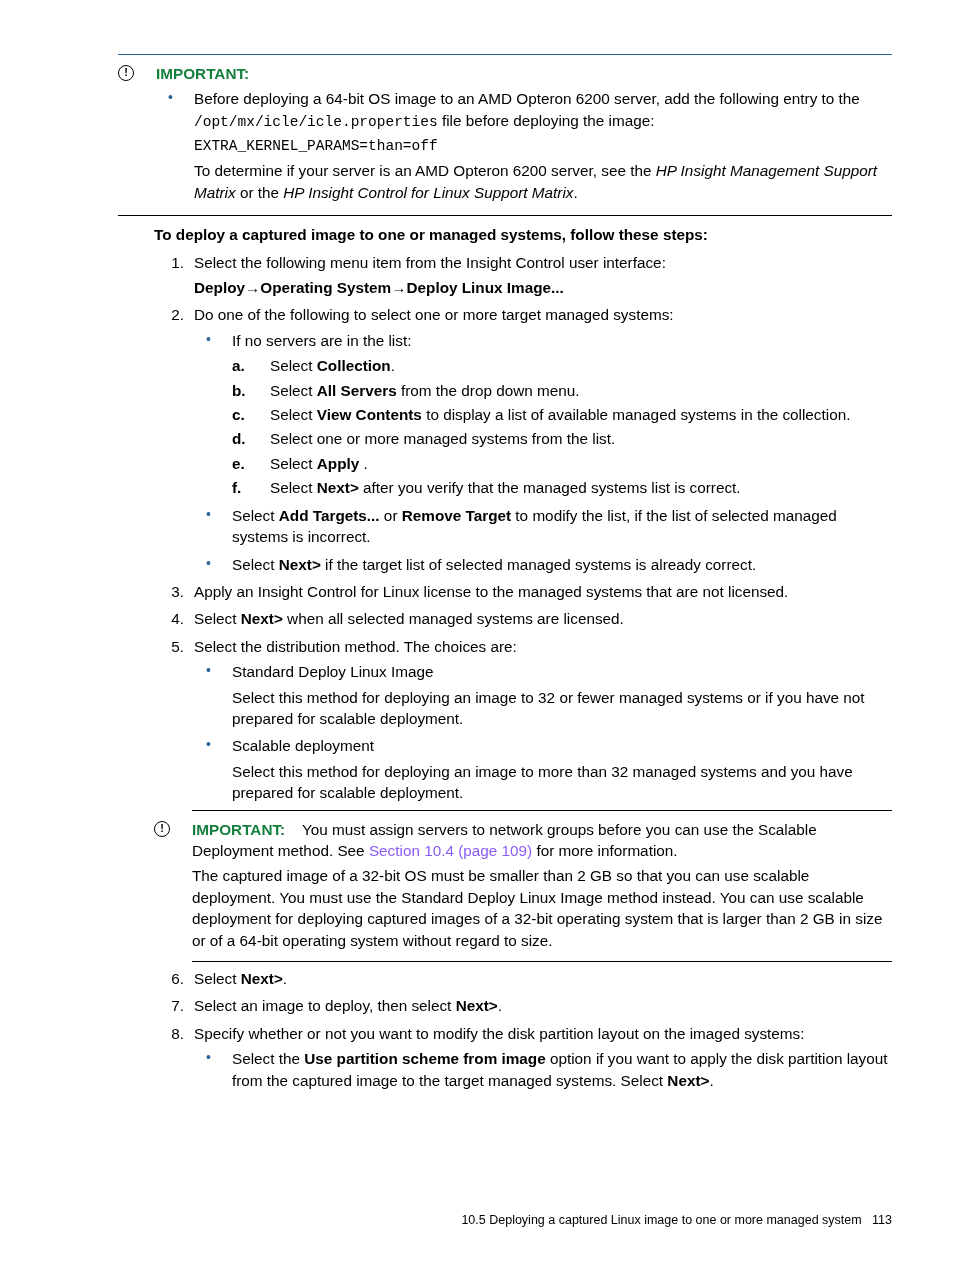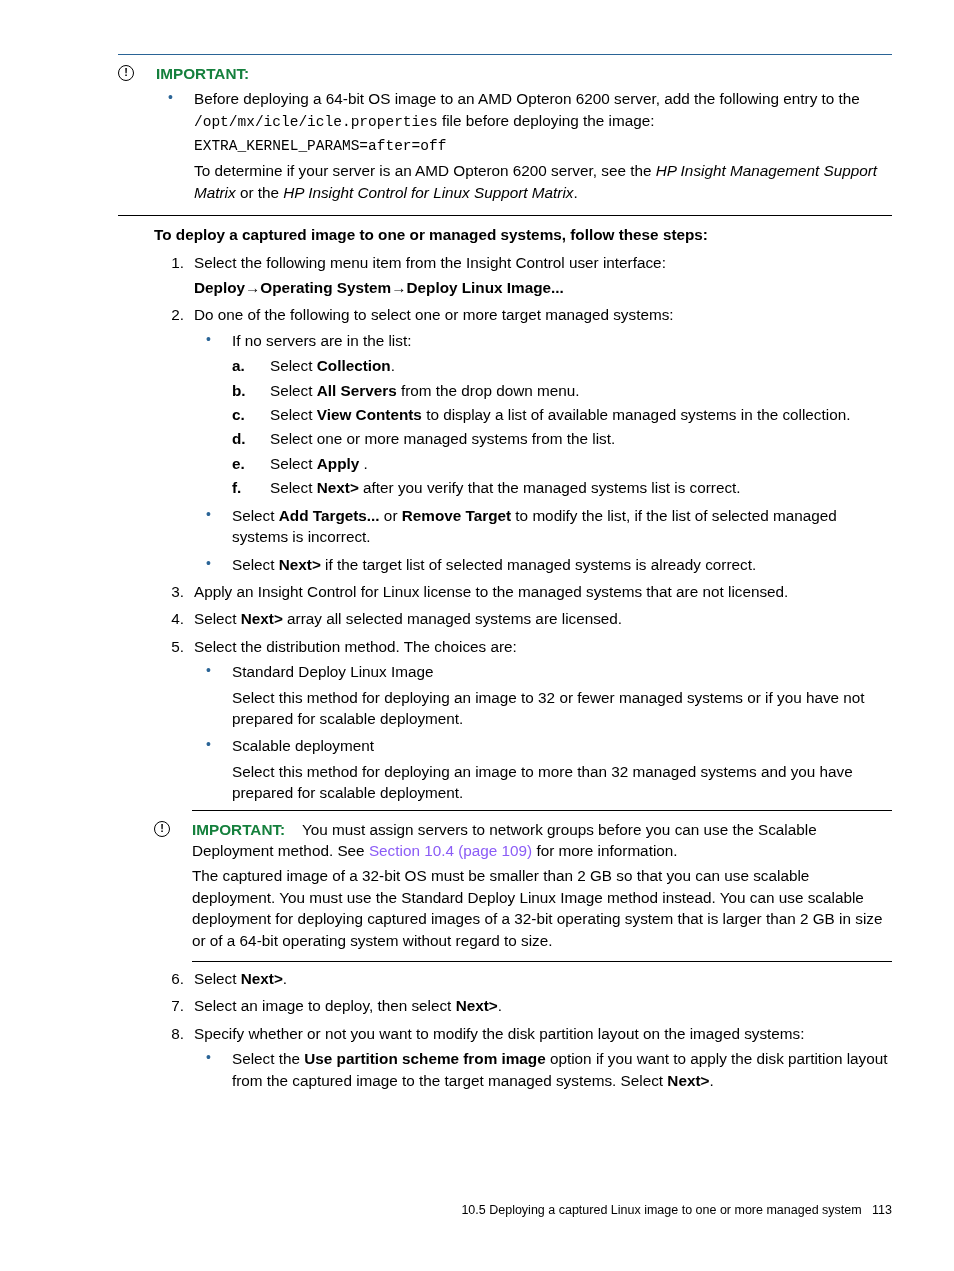--- a/index.html
+++ b/index.html
@@ -118,21 +118,21 @@
     font-size: 14.5px;
   }
   .italic {
     font-style: italic;
   }
   .link {
     color: #8b5cf6;
   }
   .footer {
     position: absolute;
-    bottom: 52px;
+    bottom: 42px;
     right: 62px;
     font-size: 12.5px;
   }
   .note-body {
     flex: 1;
   }
   .para {
     margin: 4px 0;
   }
   .nested-bullets {
@@ -149,21 +149,21 @@
 
   <hr class="rule rule-top">
 
   <div class="note-block">
     <span class="warn-icon">!</span>
     <div class="note-body">
       <div class="imp-label">IMPORTANT:</div>
       <ul class="bullets">
         <li>
           <span>Before deploying a 64-bit OS image to an AMD Opteron 6200 server, add the following entry to the </span><span class="code">/opt/mx/icle/icle.properties</span><span> file before deploying the image:</span>
-          <div class="code para">EXTRA_KERNEL_PARAMS=after=off</div>
+          <div class="code para">EXTRA_KERNEL_PARAMS=than=off</div>
           <div class="para">
             <span>To determine if your server is an AMD Opteron 6200 server, see the </span><span class="italic">HP Insight Management Support Matrix </span><span> or the </span><span class="italic">HP Insight Control for Linux Support Matrix</span><span>.</span>
           </div>
         </li>
       </ul>
     </div>
   </div>
 
   <hr class="rule">
 
@@ -187,21 +187,21 @@
               <li><span class="num">d.</span><span>Select one or more managed systems from the list.</span></li>
               <li><span class="num">e.</span><span>Select </span><span class="bold">Apply</span><span> .</span></li>
               <li><span class="num">f.</span><span>Select </span><span class="bold">Next&gt;</span><span> after you verify that the managed systems list is correct.</span></li>
             </ol>
           </li>
           <li><span>Select </span><span class="bold">Add Targets...</span><span> or </span><span class="bold">Remove Target</span><span> to modify the list, if the list of selected managed systems is incorrect.</span></li>
           <li><span>Select </span><span class="bold">Next&gt;</span><span> if the target list of selected managed systems is already correct.</span></li>
         </ul>
       </li>
       <li><span class="num">3.</span><span>Apply an Insight Control for Linux license to the managed systems that are not licensed.</span></li>
-      <li><span class="num">4.</span><span>Select </span><span class="bold">Next&gt;</span><span> array all selected managed systems are licensed.</span></li>
+      <li><span class="num">4.</span><span>Select </span><span class="bold">Next&gt;</span><span> when all selected managed systems are licensed.</span></li>
       <li><span class="num">5.</span><span>Select the distribution method. The choices are:</span>
         <ul class="bullets nested-bullets">
           <li>
             <span>Standard Deploy Linux Image</span>
             <div class="para">Select this method for deploying an image to 32 or fewer managed systems or if you have not prepared for scalable deployment.</div>
           </li>
           <li>
             <span>Scalable deployment</span>
             <div class="para">Select this method for deploying an image to more than 32 managed systems and you have prepared for scalable deployment.</div>
           </li>

